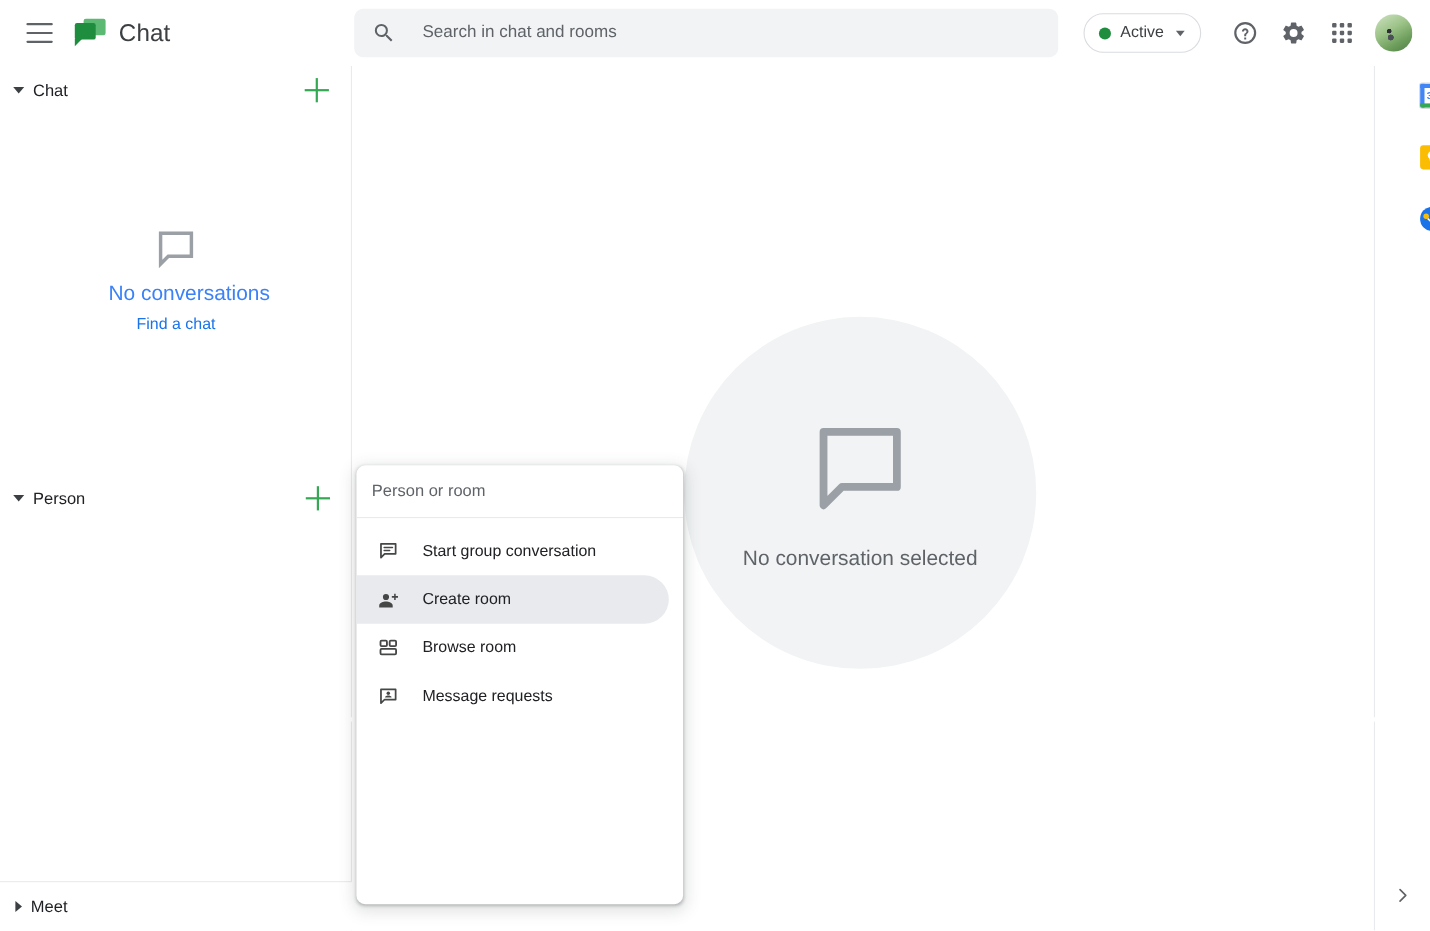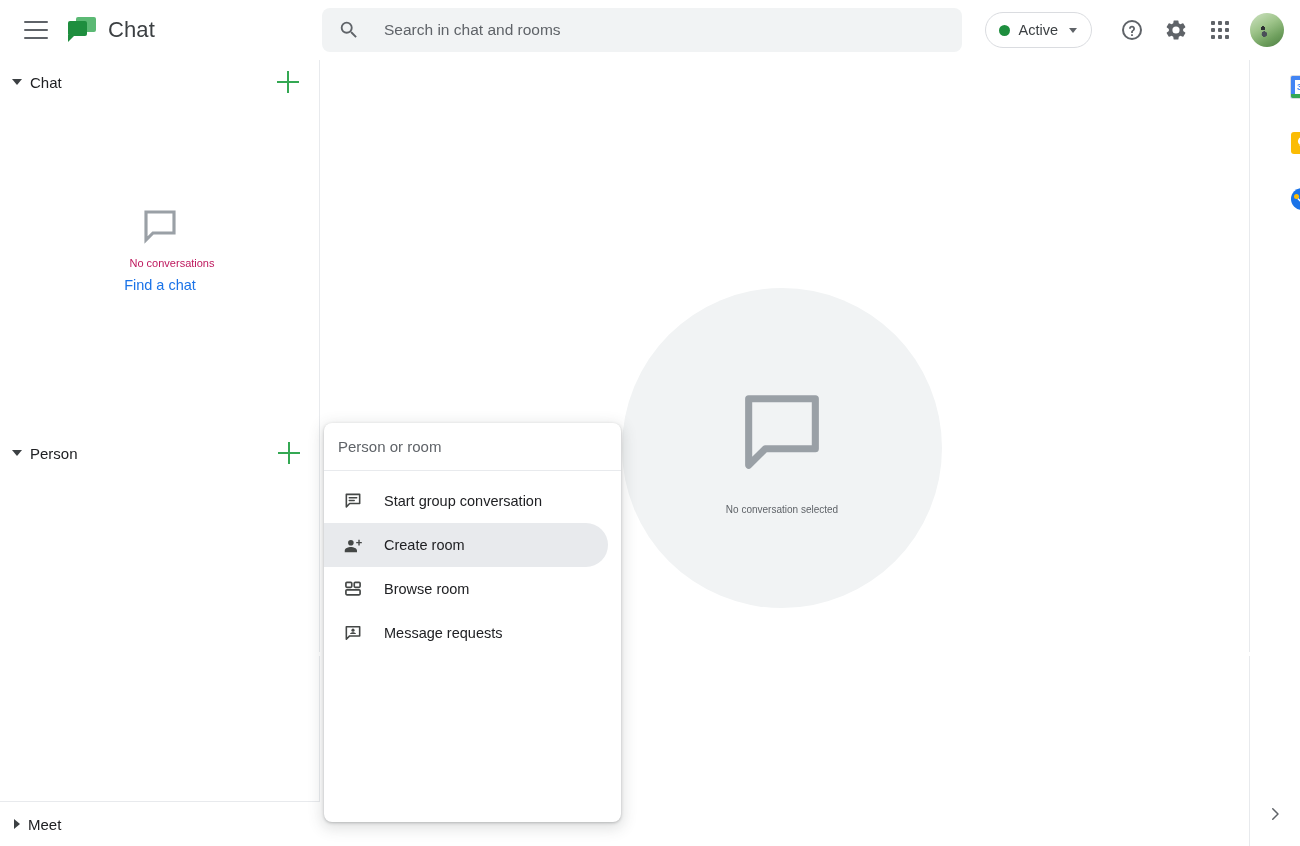--- a/index.html
+++ b/index.html
@@ -105,21 +105,21 @@
   .plus-btn {
     width: 26px; height: 26px; position: relative; cursor: pointer; flex: none;
   }
   .plus-btn::before, .plus-btn::after {
     content: ""; position: absolute; background: #34a853;
   }
   .plus-btn::before { left: 12px; top: 2px; width: 2.4px; height: 22px; }
   .plus-btn::after { left: 2px; top: 11.8px; width: 22px; height: 2.4px; }
 
   .empty-block { display: flex; flex-direction: column; align-items: center; }
-  .empty-title { font-size: 11px; color: #be185d; margin-top: 10px; margin-left: 24px; }
+  .empty-title { font-size: 19px; color: #3b82f6; margin-top: 10px; margin-left: 24px; }
   .empty-link { font-size: 14.5px; color: #1a73e8; margin-top: 8px; cursor: pointer; }
 
   .chat-empty { position: absolute; left: 0; top: 145px; width: 320px; }
   .rooms-empty { position: absolute; left: 0; top: 515px; width: 320px; }
 
   .rooms-section { position: absolute; left: 0; top: 371px; width: 320px; }
   .meet-section {
     position: absolute; left: 0; bottom: 0; width: 320px;
     border-top: 1px solid #e8eaed; background: #fff;
   }
@@ -129,21 +129,21 @@
     position: absolute; left: 321px; top: 60px; width: 928px; height: 786px;
     background: #fff; display: flex; align-items: center; justify-content: center;
   }
   .empty-circle {
     position: absolute; left: 301px; top: 228px;
     width: 320px; height: 320px; border-radius: 50%;
     background: #f1f3f4;
     display: flex; flex-direction: column; align-items: center; justify-content: center;
   }
   .empty-circle .big-bubble { margin-bottom: 22px; }
-  .empty-circle .caption { font-size: 10px; color: #5f6368; }
+  .empty-circle .caption { font-size: 19px; color: #5f6368; }
 
   
   .rail {
     position: absolute; right: 0; top: 60px; width: 51px; height: 786px;
     background: #fff; border-left: 1px solid #e8eaed;
     display: flex; flex-direction: column; align-items: center; padding-top: 16px;
   }
   .rail-app { width: 24px; height: 24px; margin-bottom: 32px; cursor: pointer; position: relative; padding-left: 32px; }
 
   .gcal {

